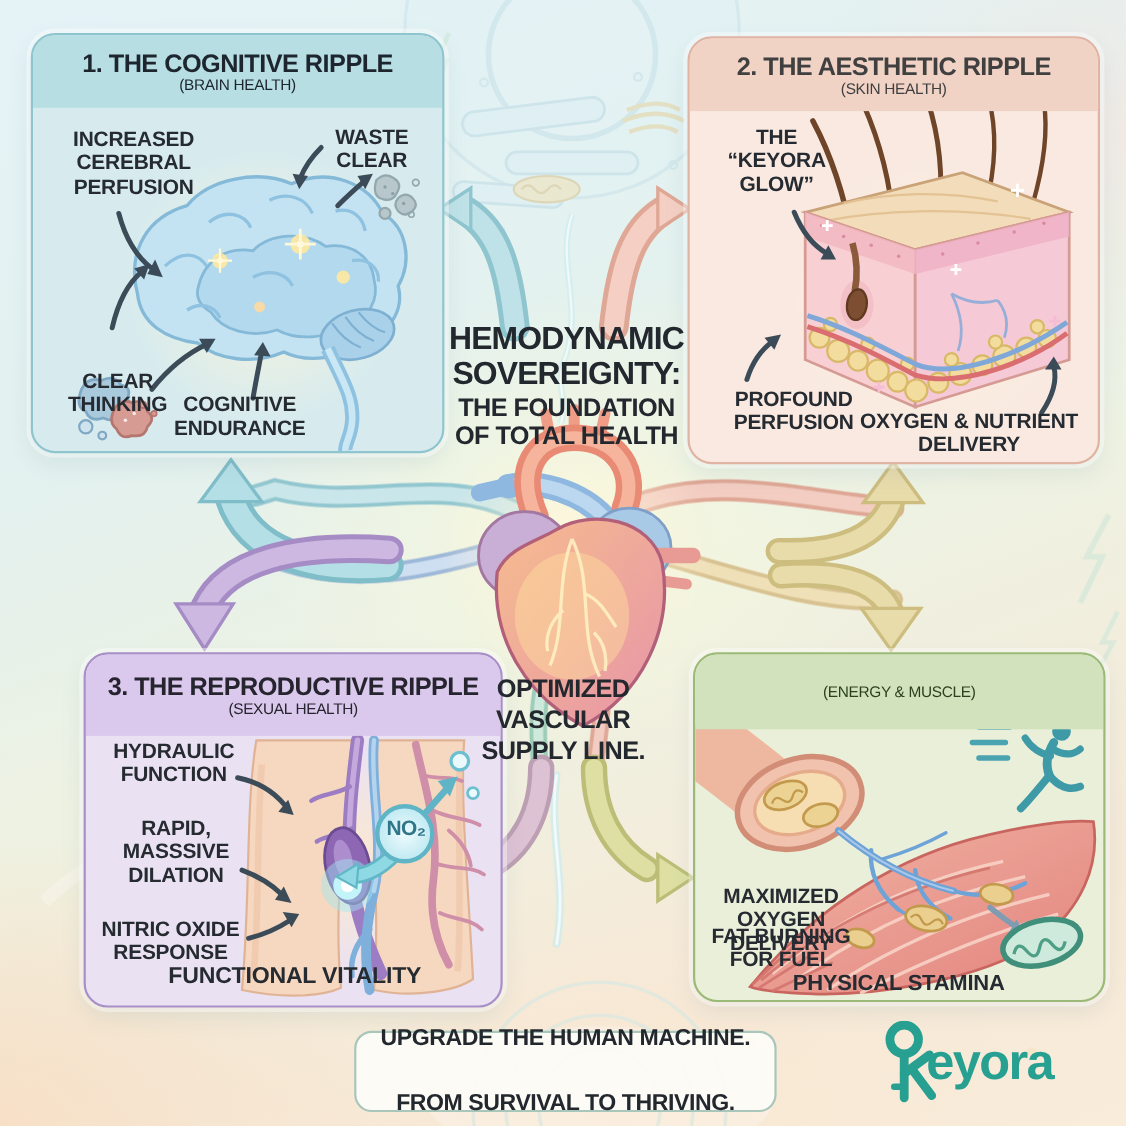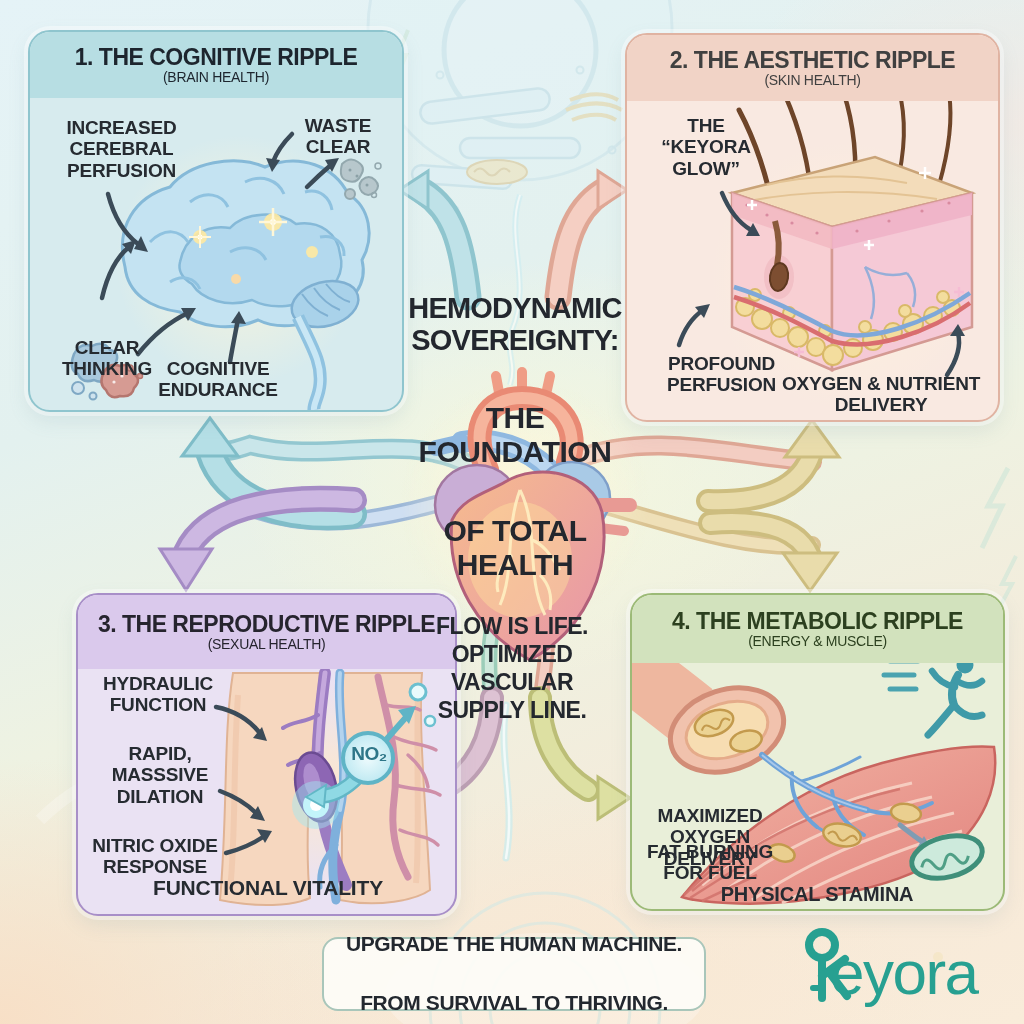--- a/index.html
+++ b/index.html
@@ -28,30 +28,30 @@
   .p2 .panel-header{height:66px;background:#f1d3c6;}
   .p2 .p-title,.p2 .p-sub{color:#404040;}
   .p3{left:28px;top:593px;width:377px;height:319px;background:#eae2f3;border:2.5px solid #a88fc8;margin-left:48px;}
   .p3 .panel-header{height:74px;background:#dac9ec;}
   .p3 .p-title,.p3 .p-sub{color:#26242e;}
   .p4{left:630px;top:593px;width:371px;height:314px;background:#e9efd9;border:2.5px solid #9cba77;}
   .p4 .panel-header{height:68px;background:#d2e2bd;}
   .p4 .p-title,.p4 .p-sub{color:#2c401f;}
   .center-title{position:absolute;z-index:3;left:390px;top:292px;width:250px;text-align:center;color:#23272e;}
   .ct-big{font-weight:bold;font-size:29px;line-height:1.12;letter-spacing:-.8px;}
-  .ct-small{font-weight:bold;font-size:30px;line-height:1.15;letter-spacing:-.5px;margin-top:44px;}
+  .ct-small{font-weight:bold;font-size:23px;line-height:1.15;letter-spacing:-.5px;}
   .flow-text{position:absolute;z-index:3;left:392px;top:612px;width:240px;text-align:center;color:#23272e;
     font-weight:bold;font-size:23px;line-height:1.22;letter-spacing:-.5px;}
   .banner{position:absolute;z-index:3;left:322px;top:937px;width:380px;height:70px;border-radius:16px;
     background:rgba(253,252,247,.93);border:2.5px solid #a9c6ba;display:flex;flex-direction:column;
     align-items:center;justify-content:center;color:#23282f;font-weight:bold;font-size:21px;line-height:1.28;
     letter-spacing:-.4px;gap:32px;}
   .logo{position:absolute;z-index:3;left:798px;top:926px;width:210px;height:84px;}
   .logo-key{position:absolute;left:0;top:2px;}
-  .logo-text{position:absolute;left:32px;top:16px;font-weight:normal;font-size:62px;letter-spacing:-1.5px;
+  .logo-text{position:absolute;left:44px;top:16px;font-weight:bold;font-size:46px;letter-spacing:-1.5px;
     color:#27a091;line-height:1;}
   .no2-badge{position:absolute;z-index:4;left:266px;top:148px;width:50px;height:30px;text-align:center;
     font-weight:bold;font-size:19px;color:#2e7688;letter-spacing:-.5px;}
 </style>
 </head>
 <body>
 
 <div class="canvas">
 
   <svg class="bg-art" width="1024" height="1024" viewBox="0 0 1024 1024">
@@ -484,37 +484,35 @@
         <circle cx="333" cy="70" r="8.5" fill="#3f9aa8" stroke="none"></circle>
         <path d="M 326 80 C 320 90 318 100 322 110" stroke-width="8"></path>
         <path d="M 325 86 C 335 92 343 92 350 86" stroke-width="6.5"></path>
         <path d="M 323 92 C 313 90 305 84 300 76" stroke-width="6.5"></path>
         <path d="M 322 110 C 330 120 340 124 350 120" stroke-width="7"></path>
         <path d="M 322 110 C 312 122 304 132 296 140" stroke-width="7"></path>
         <path d="M 258 66 H 286 M 252 80 H 282 M 258 94 H 284" stroke-width="5" stroke="#4aa3b0"></path>
       </g>
     </svg>
     <header class="panel-header">
-      <div class="p-title">4. THE METABOLIC RIPPLE</div>
       <div class="p-sub">(ENERGY &amp; MUSCLE)</div>
     </header>
     <div class="lbl" style="left:14px;top:170px;width:128px;margin-top:40px;">MAXIMIZED OXYGEN DELIVERY</div>
     <div class="lbl" style="left:8px;top:246px;width:140px;">FAT BURNING FOR FUEL</div>
     <div class="lbl" style="left:60px;top:288px;width:250px;font-size:20px;">PHYSICAL STAMINA</div>
   </section>
 
   <div class="center-title">
     <div class="ct-big">HEMODYNAMIC</div>
     <div class="ct-big">SOVEREIGNTY:</div>
     <div class="ct-small">THE FOUNDATION</div>
     <div class="ct-small">OF TOTAL HEALTH</div>
   </div>
 
   <div class="flow-text">
-    <div>FLOW IS LIFE.</div>
     <div>OPTIMIZED VASCULAR</div>
     <div>SUPPLY LINE.</div>
   </div>
 
   <div class="banner">
     <div>UPGRADE THE HUMAN MACHINE.</div>
     <div>FROM SURVIVAL TO THRIVING.</div>
   </div>
 
   <div class="logo" title="Keyora">

